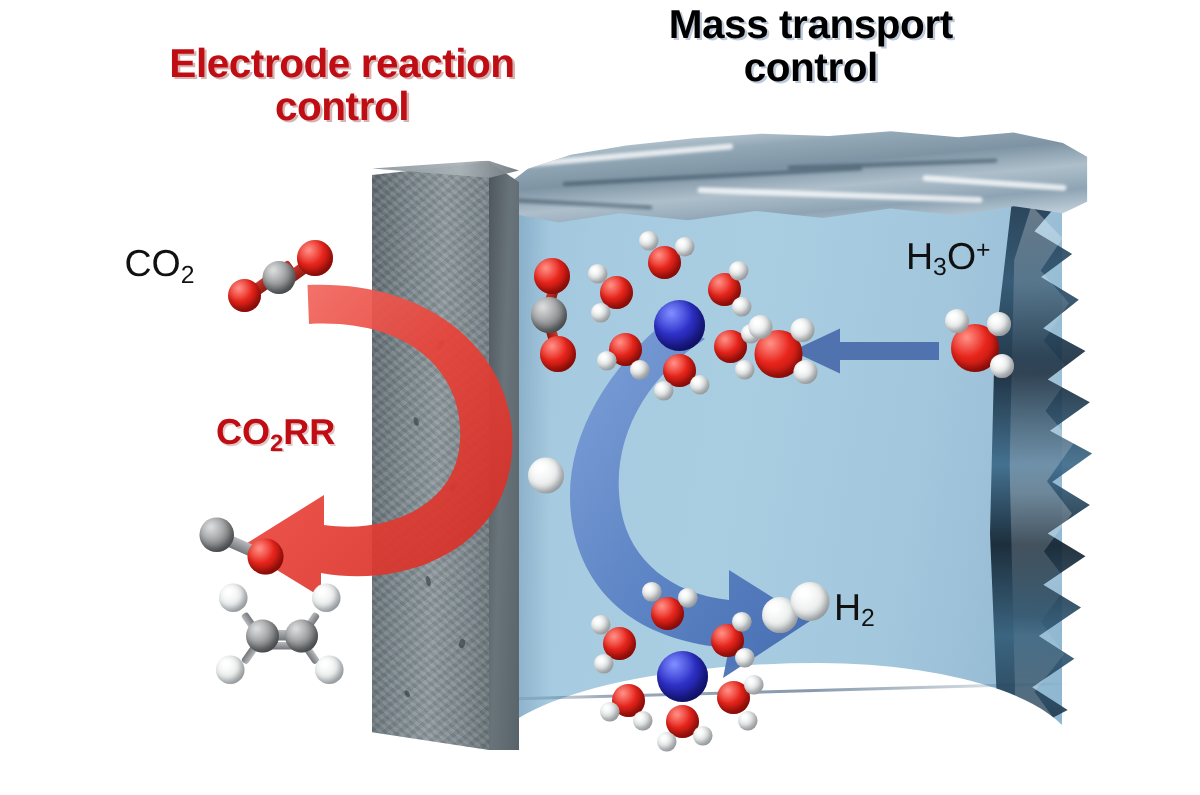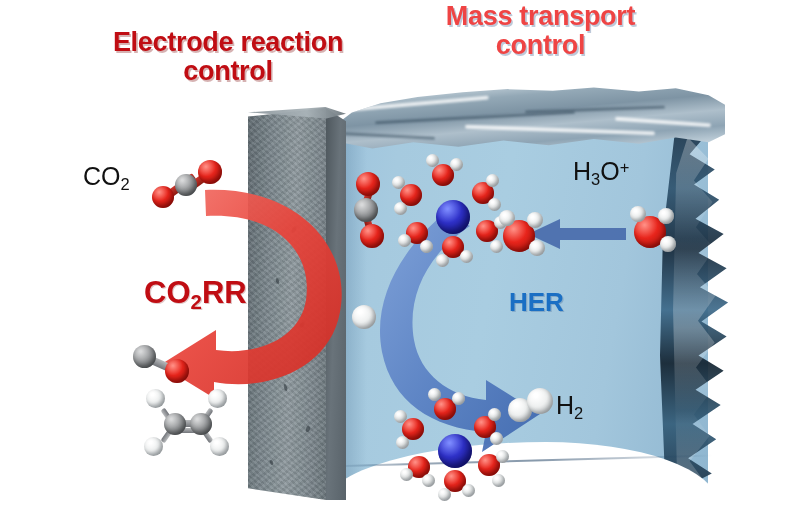--- a/index.html
+++ b/index.html
@@ -4,21 +4,21 @@
 <title>CO2RR vs HER schematic</title>
 <style>
   html,body{margin:0;padding:0;background:#ffffff;}
   body{font-family:"Liberation Sans",sans-serif;}
   #scene{position:relative;width:800px;height:530px;background:#ffffff;overflow:hidden;}
 
   
   .title{position:absolute;font-weight:bold;line-height:1.06;text-align:center;white-space:pre-line;letter-spacing:-0.3px;}
   #title-left{left:78px;top:28px;width:300px;font-size:27px;color:#c00d13;
      text-shadow:1.6px 1.6px 0 rgba(120,0,0,.30);}
-  #title-right{left:398px;top:2px;width:285px;font-size:27px;color:#ef4444;
+  #title-right{left:398px;top:2px;width:285px;font-size:27px;color:#000000;
      text-shadow:1.6px 1.6px 0 rgba(20,60,120,.28);}
 
   
   #water{position:absolute;left:315px;top:86px;width:415px;height:420px;}
   .waterbody{position:absolute;left:18px;top:38px;width:375px;height:372px;
      background:linear-gradient(100deg,#9ec4dd 0%,#a6cadf 16%,#a9cde1 42%,#a2c6dc 72%,#8fb6d0 100%);
      border-radius:0 0 14px 12px;}
   .waterbody:after{content:"";position:absolute;left:0;bottom:-2px;width:100%;height:62px;
      background:radial-gradient(120% 100% at 50% 120%,#ffffff 44%,rgba(255,255,255,0) 62%);}
   
@@ -79,21 +79,21 @@
   .atom.cat{background:radial-gradient(circle at 34% 26%,#7d8bff 2%,#2f31c9 42%,#15157a 100%);
           box-shadow:inset -3px -4px 7px rgba(5,5,60,.6);}
   .bond{position:absolute;transform-origin:0 50%;border-radius:2px;}
   .bond.red{background:linear-gradient(180deg,#c9352c,#8c1b12);}
   .bond.gray{background:linear-gradient(180deg,#b9bbbd,#72757a);}
 
   
   .chem{position:absolute;color:#111111;font-size:25px;white-space:nowrap;}
   .chem sub{font-size:.66em;vertical-align:-0.28em;}
   .chem sup{font-size:.66em;vertical-align:.42em;}
-  #lbl-co2rr{color:#c00d13;font-weight:bold;font-size:31px;
+  #lbl-co2rr{color:#c00d13;font-weight:bold;font-size:24px;
      text-shadow:1.2px 1.2px 0 rgba(120,0,0,.22);}
   #lbl-her{color:#1a6fc4;font-weight:bold;font-size:26px;
      text-shadow:1.2px 1.2px 0 rgba(20,60,120,.22);}
 </style>
 </head>
 <body>
 
 <div id="scene">
 
   <div id="water">
@@ -268,23 +268,22 @@
 
   <div class="chem" style="left:83px;top:162px;">
     <span>CO</span><sub>2</sub>
   </div>
 
   <div class="chem" id="lbl-co2rr" style="left:144px;top:275px;">
     <span>CO</span><sub>2</sub><span>RR</span>
   </div>
 
 
-  <div class="chem" style="left:573px;top:157px;">
+  <div class="chem" style="left:604px;top:157px;">
     <span>H</span><sub>3</sub><span>O</span><sup>+</sup>
   </div>
 
-  <div class="chem" id="lbl-her" style="left:509px;top:287px;">HER</div>
 
   <div class="chem" style="left:556px;top:391px;">
     <span>H</span><sub>2</sub>
   </div>
 
 </div>
 
 </body></html>

